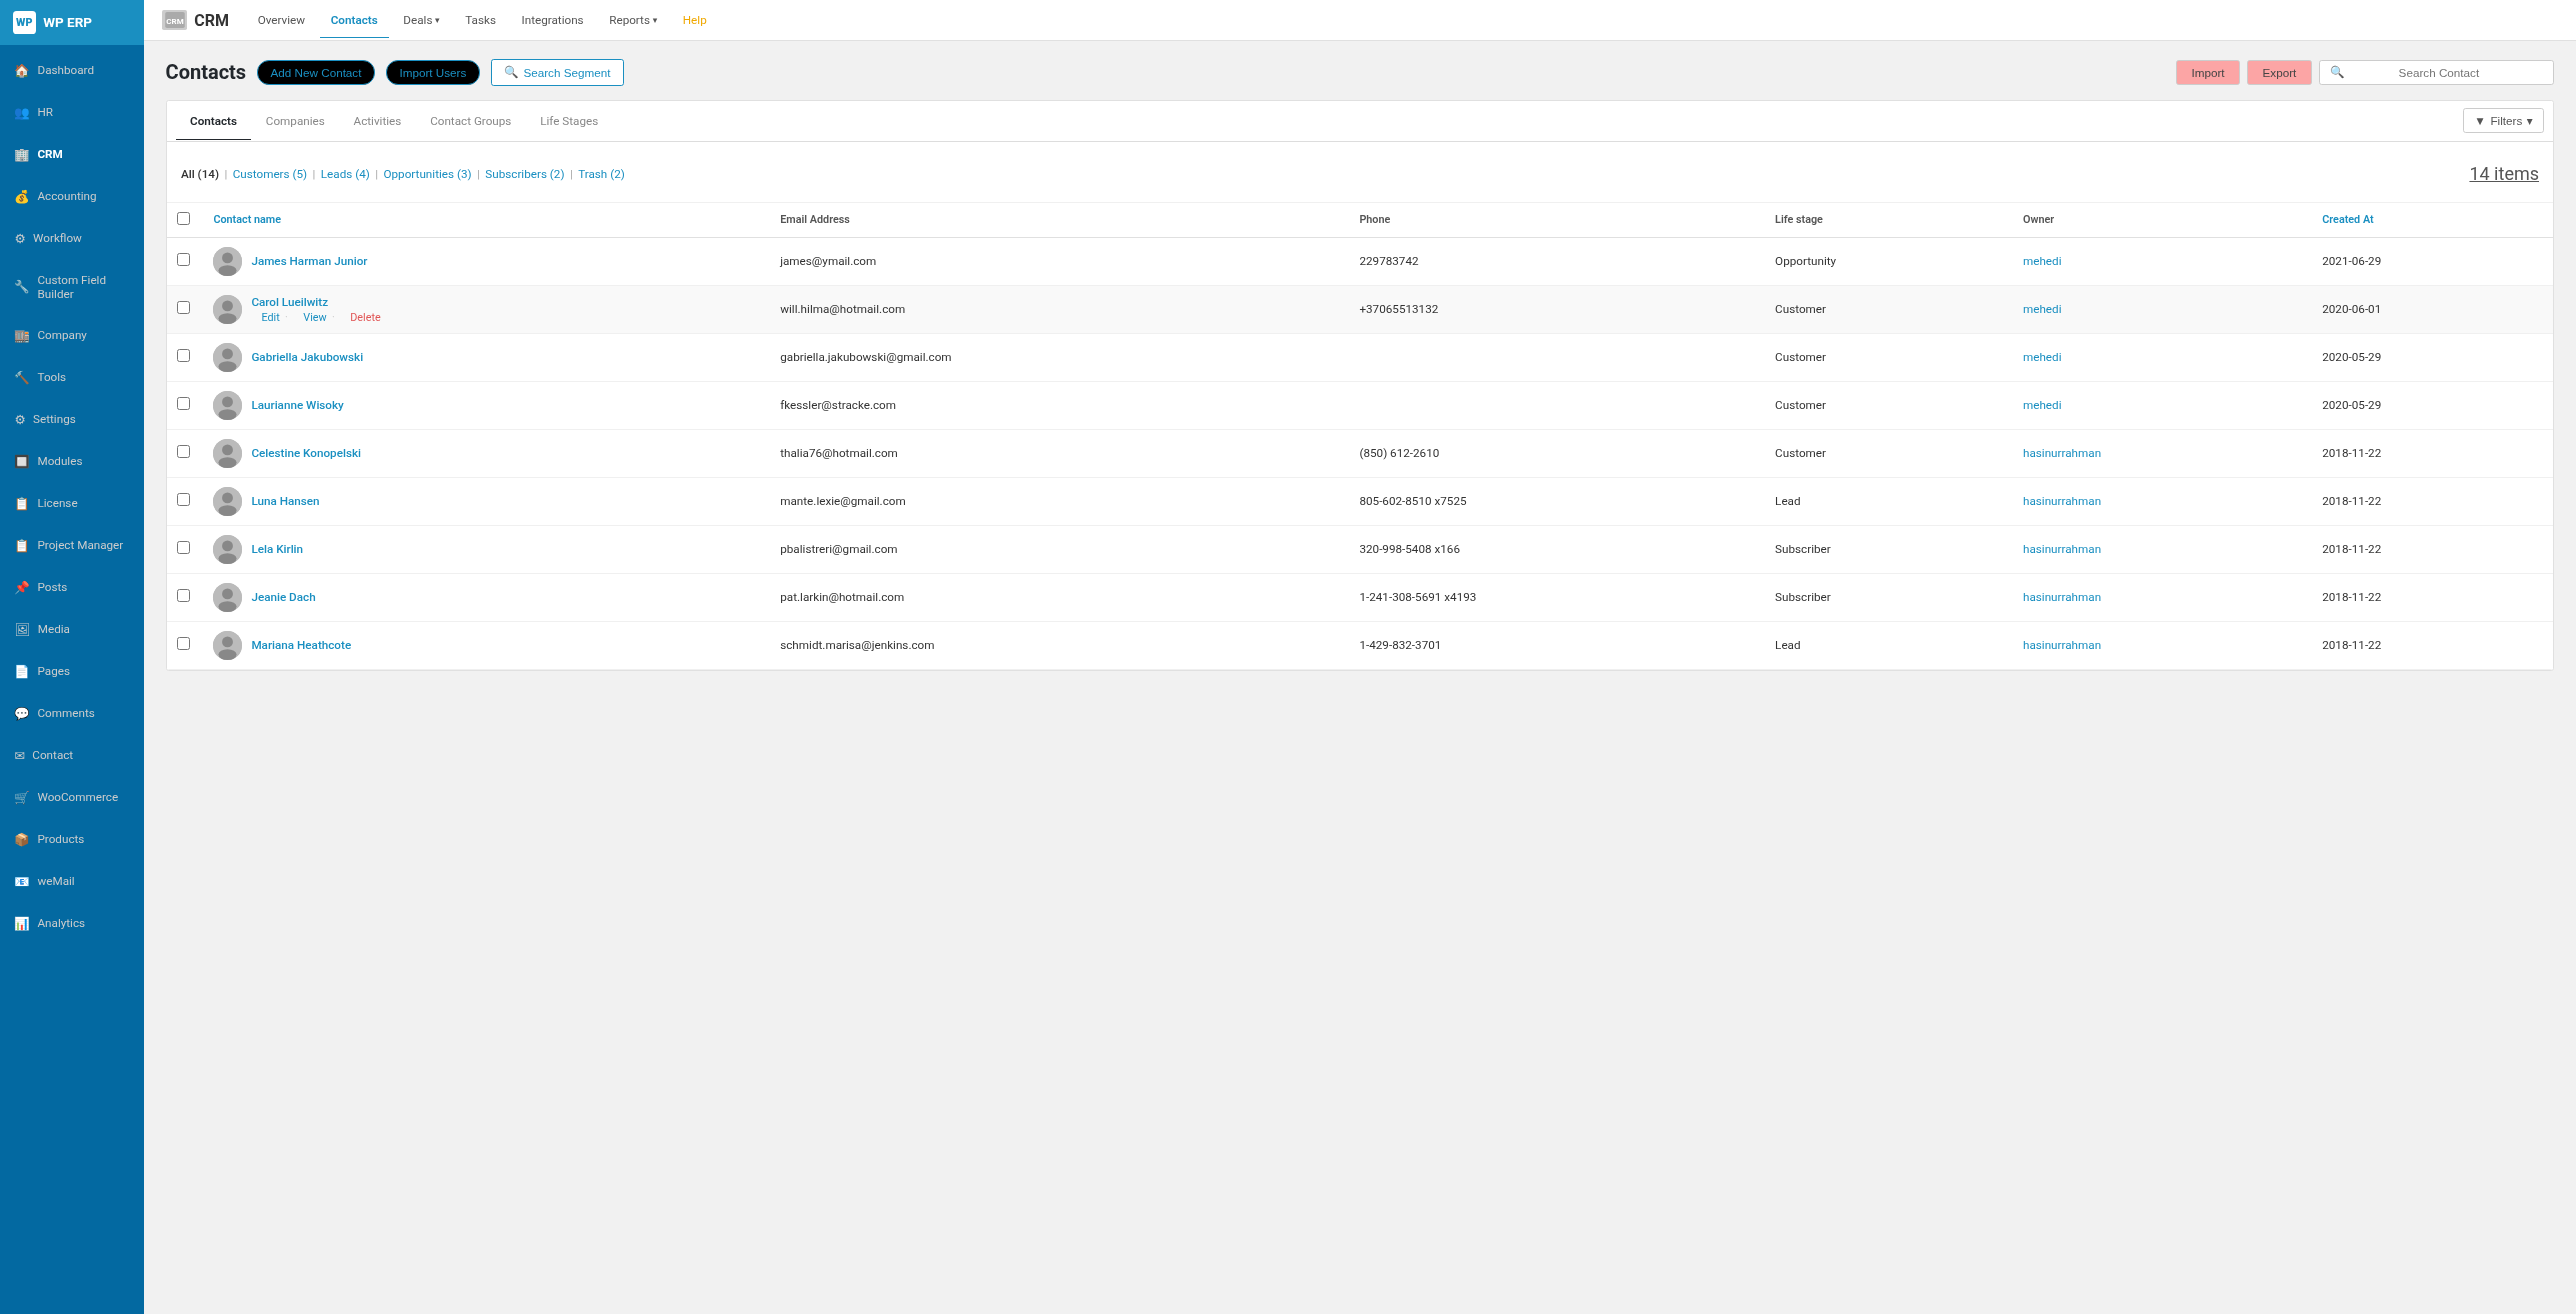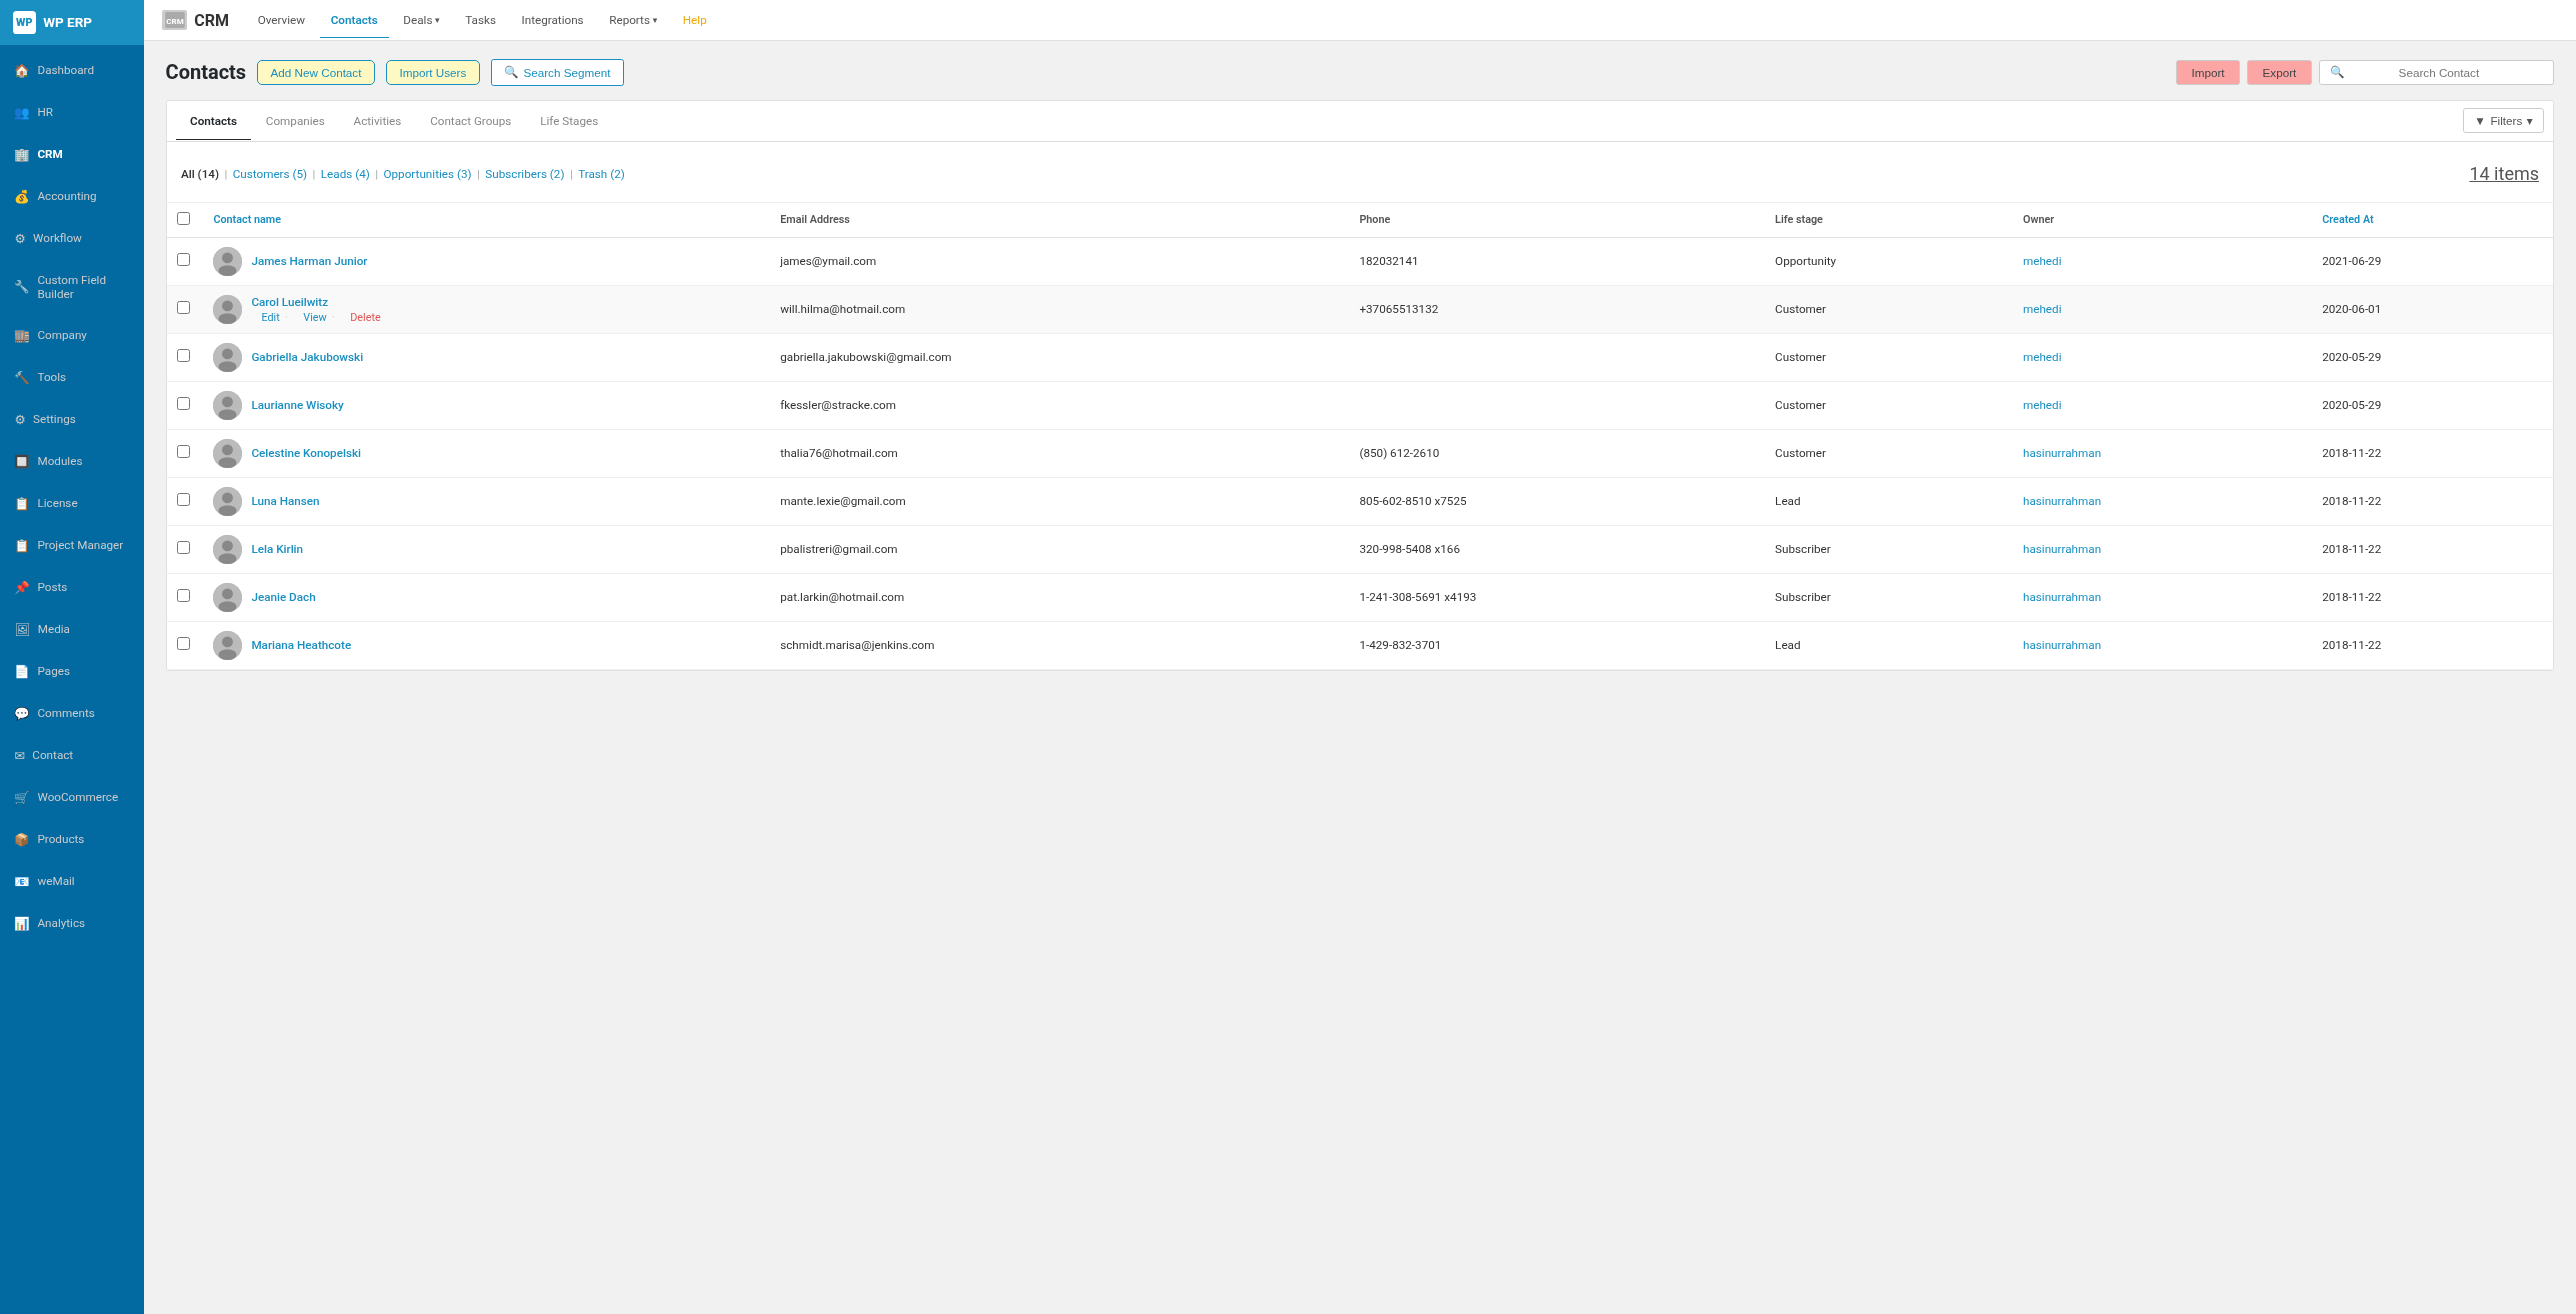--- a/index.html
+++ b/index.html
@@ -105,23 +105,23 @@
       gap: 10.8px;
       margin-bottom: 14.4px;
     }
     .page-title-text {
       font-size: 20px;
       font-weight: 700;
       color: #23282d;
     }
     .btn-outline {
       border: 1.4px solid #1a8fc1;
-      background: #fef9c3;
+      background: #000000;
       color: #1a8fc1;
-      border-radius: 5px;
+      border-radius: 12px;
       padding: 5.4px 12.6px;
       cursor: pointer;
       font-size: 11.7px;
       font-weight: 500;
     }
     .btn-outline-search {
       border: 1.4px solid #1a8fc1;
       background: #fff;
       color: #1a8fc1;
       border-radius: 2.7px;
@@ -519,21 +519,21 @@
                       <ellipse cx="16" cy="26" rx="10" ry="6" fill="#888"></ellipse>
                     </svg>
           </div>
           <div>
             <a class="contact-name-link">James Harman Junior</a>
             
           </div>
         </div>
       </td>
       <td>james@ymail.com</td>
-      <td>182032141</td>
+      <td>229783742</td>
       <td>Opportunity</td>
       <td><span class="owner-link">mehedi</span></td>
       <td>2021-06-29</td>
     </tr>
             <tr style="background: rgb(249, 249, 249);">
       <td>
         <input type="checkbox" style="">
       </td>
       <td>
         <div class="avatar-cell">

